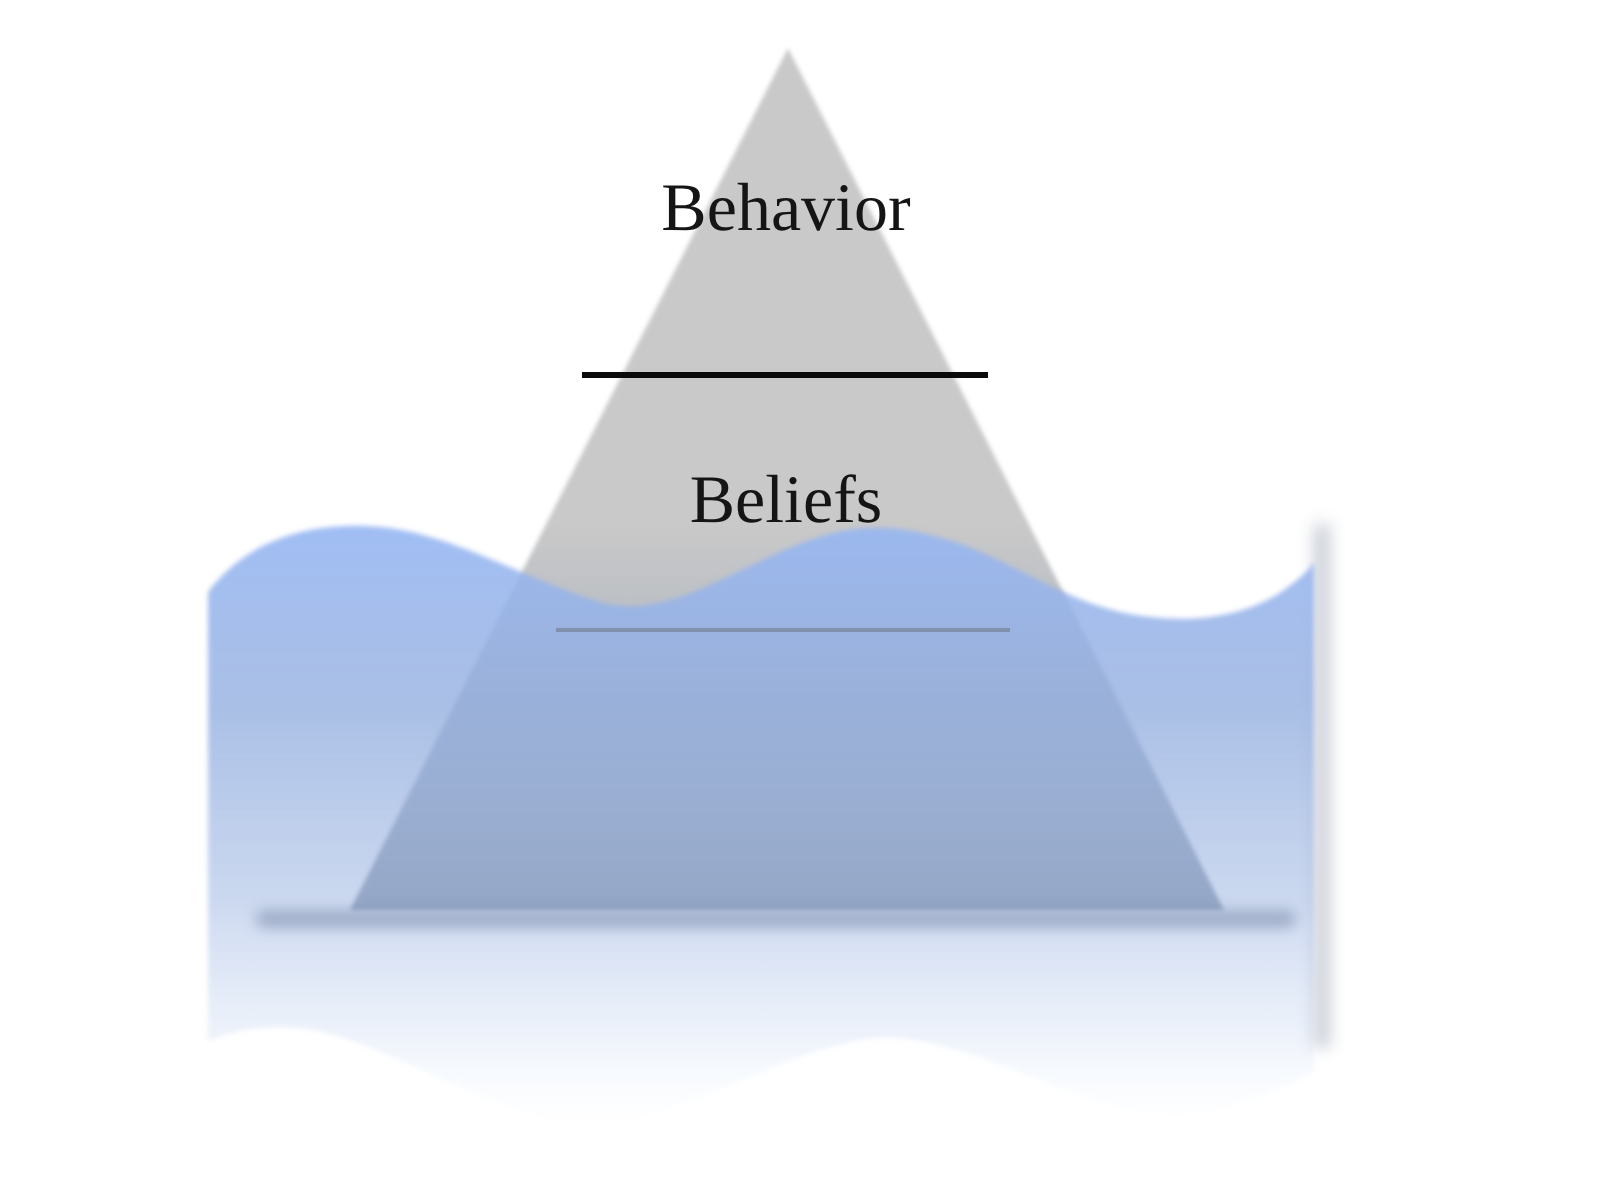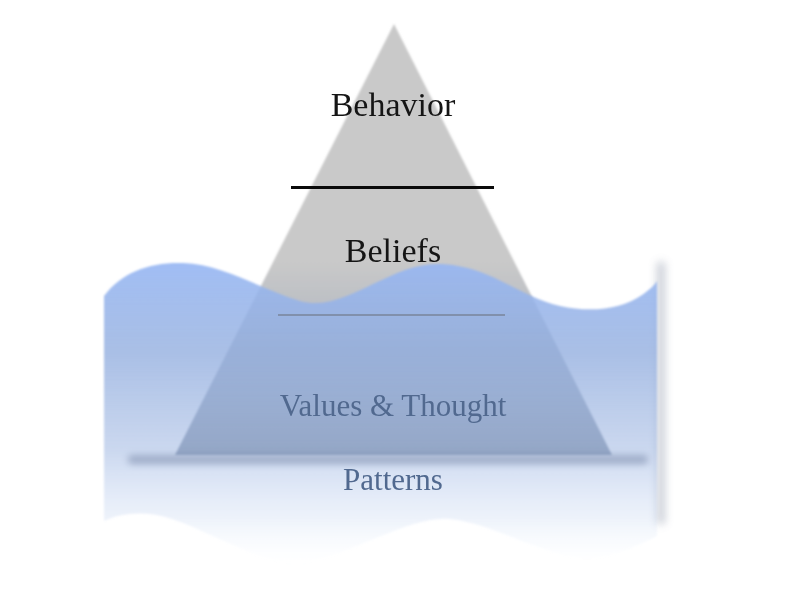--- a/index.html
+++ b/index.html
@@ -101,18 +101,14 @@
   </svg>
 
   <div class="label label-behavior">Behavior</div>
 
   <div class="divider divider-upper"></div>
 
   <div class="label label-beliefs">Beliefs</div>
 
   <div class="divider divider-lower"></div>
 
-  <div class="label label-values">
-    <span>Values &amp; Thought</span><br>
-    <span>Patterns</span>
-  </div>
 
 </div>
 
 </body></html>

